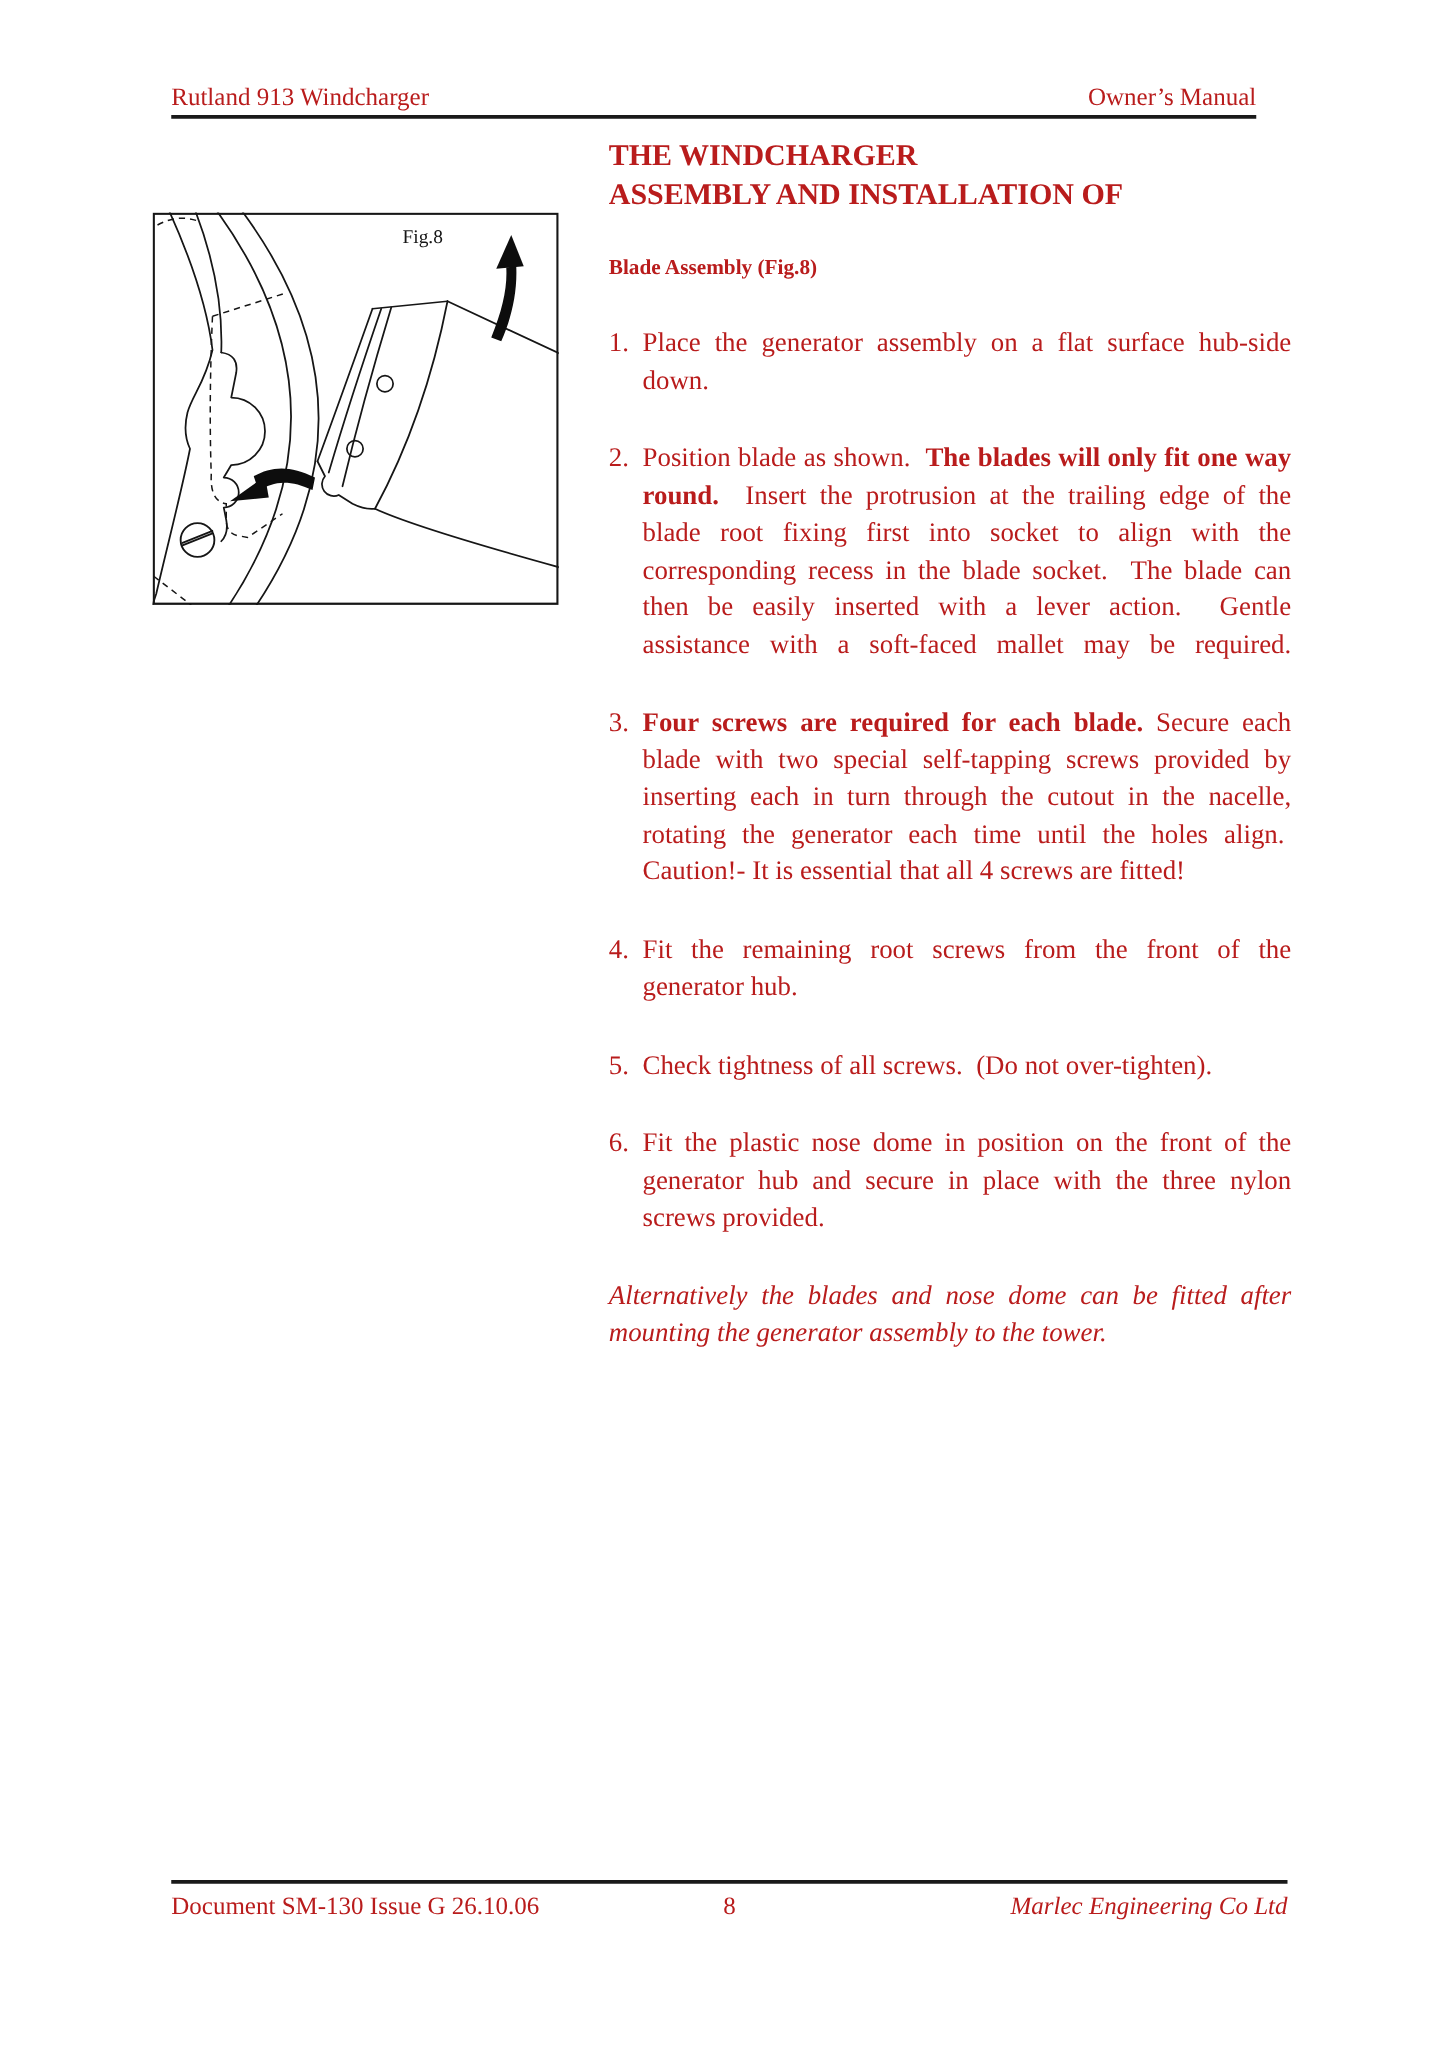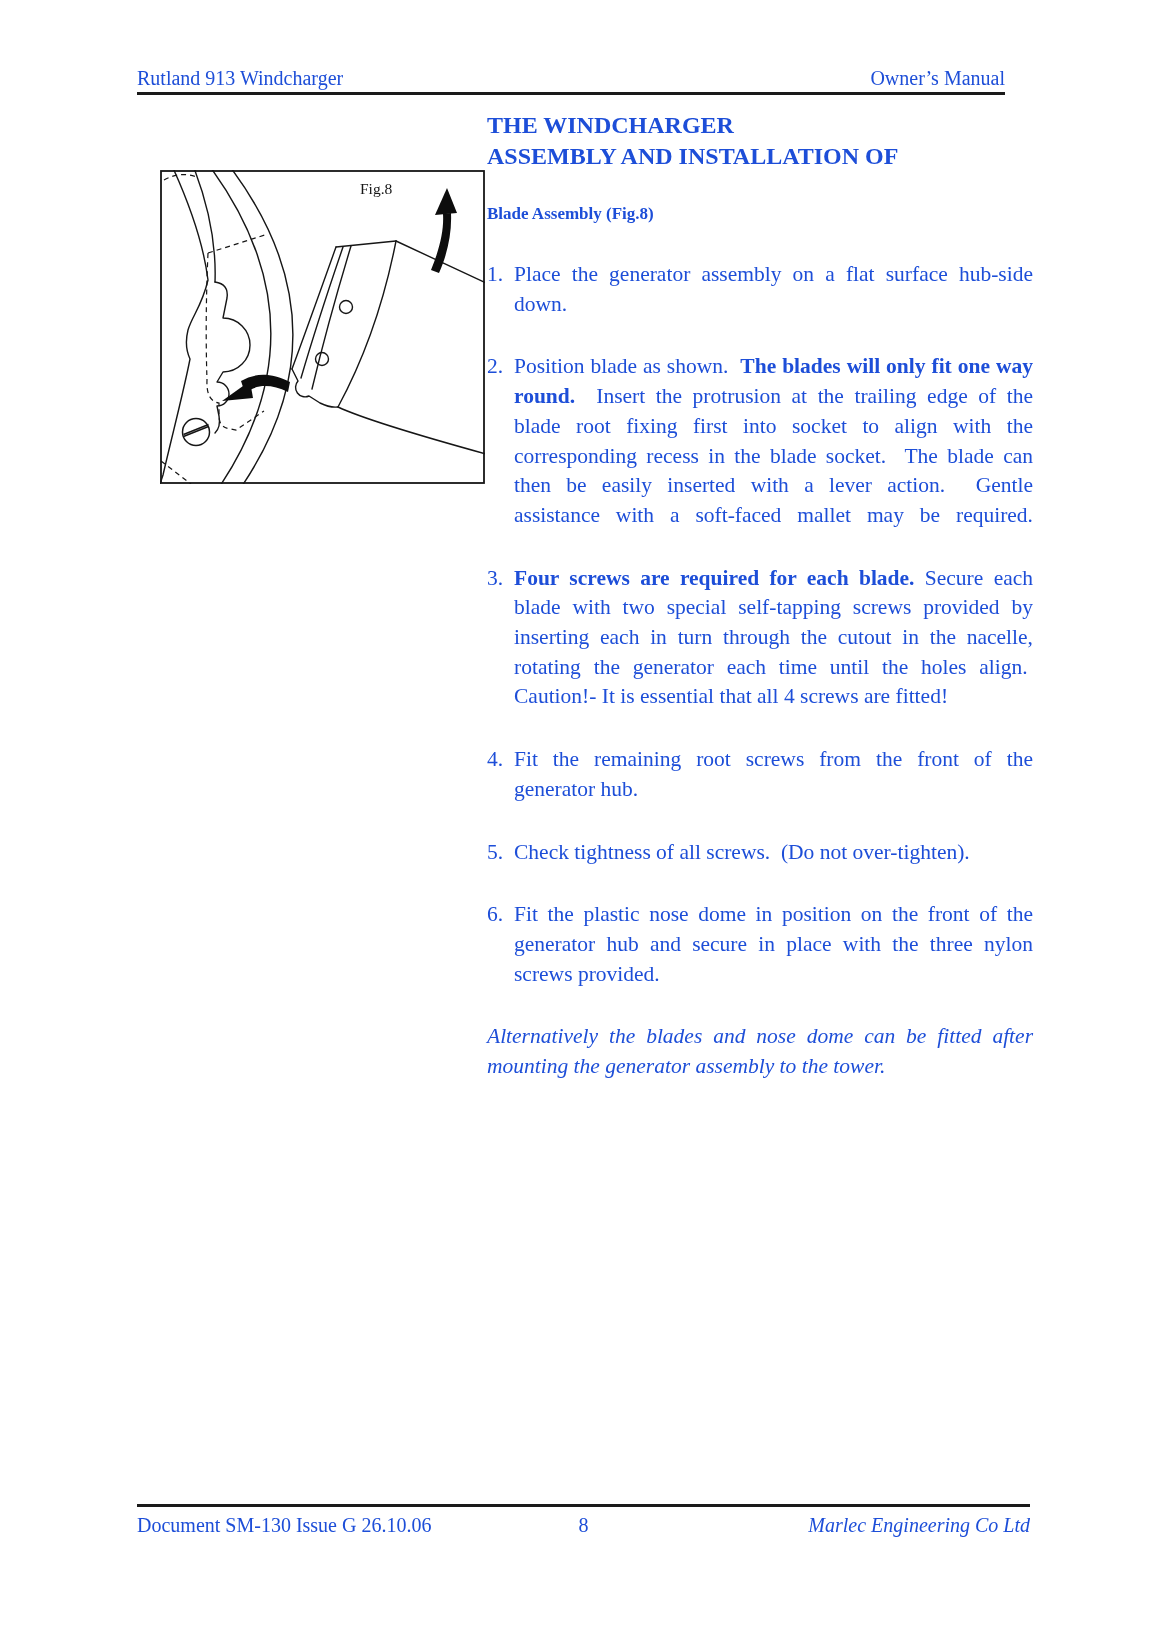--- a/index.html
+++ b/index.html
@@ -1,32 +1,32 @@
 <!DOCTYPE html>
 <html><head>
 <meta charset="utf-8">
 <style>
   html,body{margin:0;padding:0;background:#ffffff;}
   .page{
     position:relative;width:1157px;height:1637px;background:#ffffff;
-    font-family:"Liberation Serif","DejaVu Serif",serif;color:#1d4ed8;overflow:hidden;
+    font-family:"Liberation Serif","DejaVu Serif",serif;color:#b91c1c;overflow:hidden;
   }
   
   .hdr{position:absolute;left:137px;top:66px;width:868px;font-size:20px;line-height:24px;}
   .hdr .h-left{position:absolute;left:0;top:0;white-space:nowrap;}
   .hdr .h-right{position:absolute;right:0;top:0;white-space:nowrap;}
   .rule{position:absolute;background:#1a1a1a;height:2.5px;}
   .rule.top{left:137px;top:92px;width:868px;}
   .rule.bottom{left:137px;top:1504px;width:893px;}
   .ftr{position:absolute;left:137px;top:1513px;width:893px;font-size:20px;line-height:24px;}
   .ftr .f-left{position:absolute;left:0;top:0;white-space:nowrap;text-align:right;}
   .ftr .f-center{position:absolute;left:50%;transform:translateX(-50%);top:0;white-space:nowrap;}
   .ftr .f-right{position:absolute;right:0;top:0;white-space:nowrap;font-style:italic;}
   
-  .fig{position:absolute;left:122px;top:170px;width:325px;height:314px;margin-left:38px;}
+  .fig{position:absolute;left:122px;top:170px;width:325px;height:314px;}
   .fig svg{display:block;width:325px;height:314px;}
   .fig text{font-family:"Liberation Serif","DejaVu Serif",serif;font-size:15.5px;fill:#161616;}
   
   .main{position:absolute;left:487px;top:110px;width:546px;}
   .title{font-size:24px;line-height:31px;font-weight:bold;margin:0 0 27px 0;}
   .title span{display:block;}
   .subtitle{font-size:17px;line-height:30px;font-weight:bold;margin:0 0 31px 0;}
   .steps{font-size:21.5px;line-height:29.7px;}
   .step{position:relative;padding-left:27px;margin:0 0 33px 0;}
   .step-num{position:absolute;left:0;top:0;}

